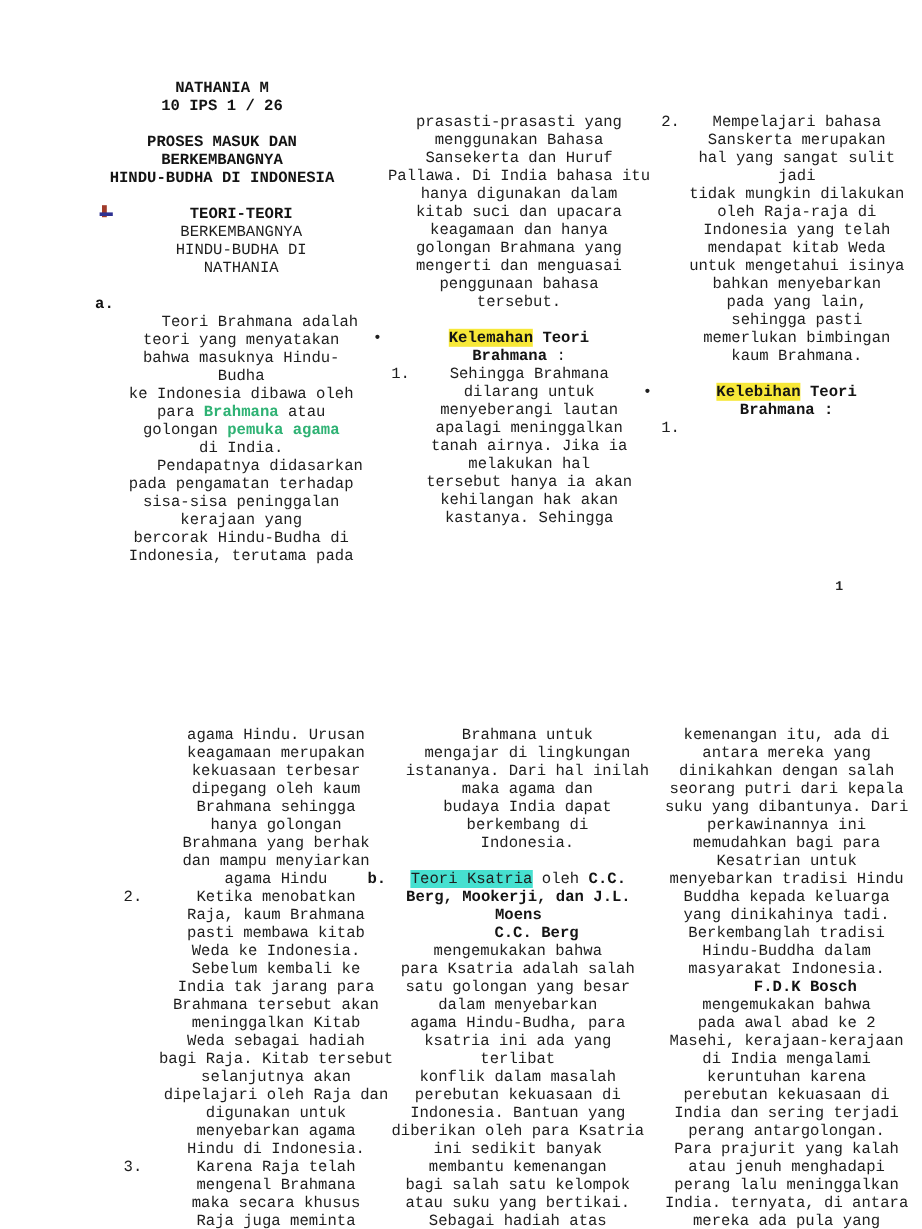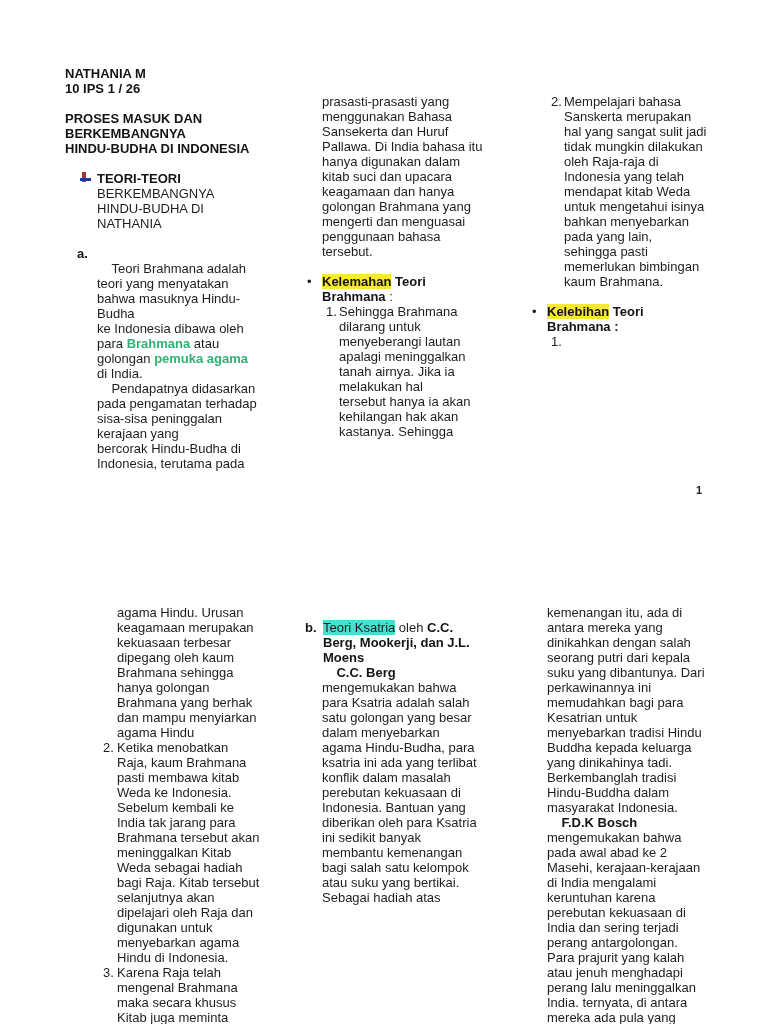--- a/index.html
+++ b/index.html
@@ -1,19 +1,19 @@
 <!DOCTYPE html>
 <html style="--cyan: #46e0d0; --yellow: #f7e838; --green: #2fb274; --pin-red: #a03a2a; --pin-blue: #2e3192;"><head>
 <meta charset="utf-8">
 <style>
   html,body{margin:0;padding:0;background:#ffffff;}
   #doc{
     position:relative;width:768px;height:1024px;overflow:hidden;background:#ffffff;
-    font-family:Liberation Sans, sans-serif;
-    font-size:13px;line-height:15px;color:#1e1e1e;
+    font-family:Liberation Mono, monospace;
+    font-size:13px;line-height:15px;color:#1e1e1e;text-align:center;
     -webkit-font-smoothing:antialiased;
   }
   .page{position:absolute;inset:0;}
   .col{position:absolute;}
   .block{display:flex;align-items:flex-start;}
   .marker{flex:none;}
   .txt{flex:1 1 auto;min-width:0;}
   .b{font-weight:bold;color:#141414;}
   .hc{background:var(--cyan,#46e0d0);}
   .hy{background:var(--yellow,#f7e838);font-weight:bold;color:#141414;}
@@ -79,24 +79,27 @@
       <div class="col" style="left: 103px; top: 605px; width: 240px;">
         <div class="block" style="padding-left: 14px;">
           <span class="txt"><span>agama Hindu. Urusan</span><br><span>keagamaan merupakan</span><br><span>kekuasaan terbesar</span><br><span>dipegang oleh kaum</span><br><span>Brahmana sehingga</span><br><span>hanya golongan</span><br><span>Brahmana yang berhak</span><br><span>dan mampu menyiarkan</span><br><span>agama Hindu</span></span>
         </div>
         <div class="block">
           <span class="marker" style="width: 14px;">2.</span>
           <span class="txt"><span>Ketika menobatkan</span><br><span>Raja, kaum Brahmana</span><br><span>pasti membawa kitab</span><br><span>Weda ke Indonesia.</span><br><span>Sebelum kembali ke</span><br><span>India tak jarang para</span><br><span>Brahmana tersebut akan</span><br><span>meninggalkan Kitab</span><br><span>Weda sebagai hadiah</span><br><span>bagi Raja. Kitab tersebut</span><br><span>selanjutnya akan</span><br><span>dipelajari oleh Raja dan</span><br><span>digunakan untuk</span><br><span>menyebarkan agama</span><br><span>Hindu di Indonesia.</span></span>
         </div>
         <div class="block">
           <span class="marker" style="width: 14px;">3.</span>
-          <span class="txt"><span>Karena Raja telah</span><br><span>mengenal Brahmana</span><br><span>maka secara khusus</span><br><span>Kitab juga meminta</span></span>
+          <span class="txt"><span>Karena Raja telah</span><br><span>mengenal Brahmana</span><br><span>maka secara khusus</span><br><span>Raja juga meminta</span></span>
         </div>
       </div>
       <div class="col" style="left: 305px; top: 605px; width: 236px;">
+        <div class="block" style="padding-left: 33px;">
+          <span class="txt"><span>Brahmana untuk</span><br><span>mengajar di lingkungan</span><br><span>istananya. Dari hal inilah</span><br><span>maka agama dan</span><br><span>budaya India dapat</span><br><span>berkembang di</span><br><span>Indonesia.</span></span>
+        </div>
         <div class="block" style="margin-top: 15px;">
           <span class="marker b" style="width: 18px;">b.</span>
           <span class="txt"><span class="hc">Teori Ksatria</span><span> oleh </span><span class="b">C.C.</span><br><span class="b">Berg, Mookerji, dan J.L.</span><br><span class="b">Moens</span></span>
         </div>
         <div class="block" style="padding-left: 17px;">
           <span class="txt"><span>&nbsp;&nbsp;&nbsp;&nbsp;</span><span class="b">C.C. Berg</span><br><span>mengemukakan bahwa</span><br><span>para Ksatria adalah salah</span><br><span>satu golongan yang besar</span><br><span>dalam menyebarkan</span><br><span>agama Hindu-Budha, para</span><br><span>ksatria ini ada yang terlibat</span><br><span>konflik dalam masalah</span><br><span>perebutan kekuasaan di</span><br><span>Indonesia. Bantuan yang</span><br><span>diberikan oleh para Ksatria</span><br><span>ini sedikit banyak</span><br><span>membantu kemenangan</span><br><span>bagi salah satu kelompok</span><br><span>atau suku yang bertikai.</span><br><span>Sebagai hadiah atas</span></span>
         </div>
       </div>
       <div class="col" style="left: 532px; top: 605px; width: 232px;">
         <div class="block" style="padding-left: 15px;">

